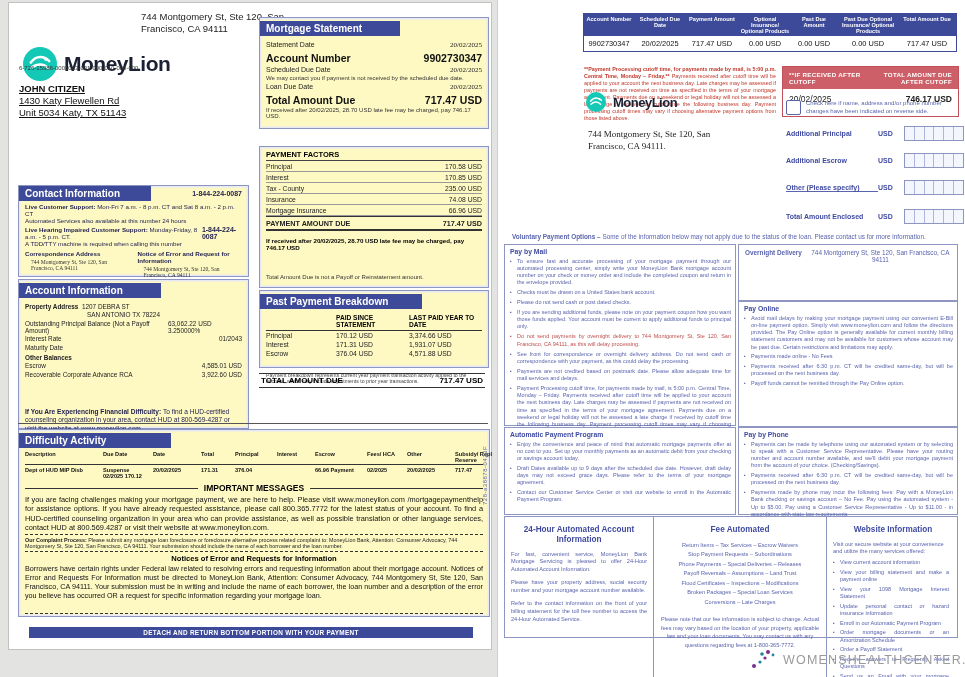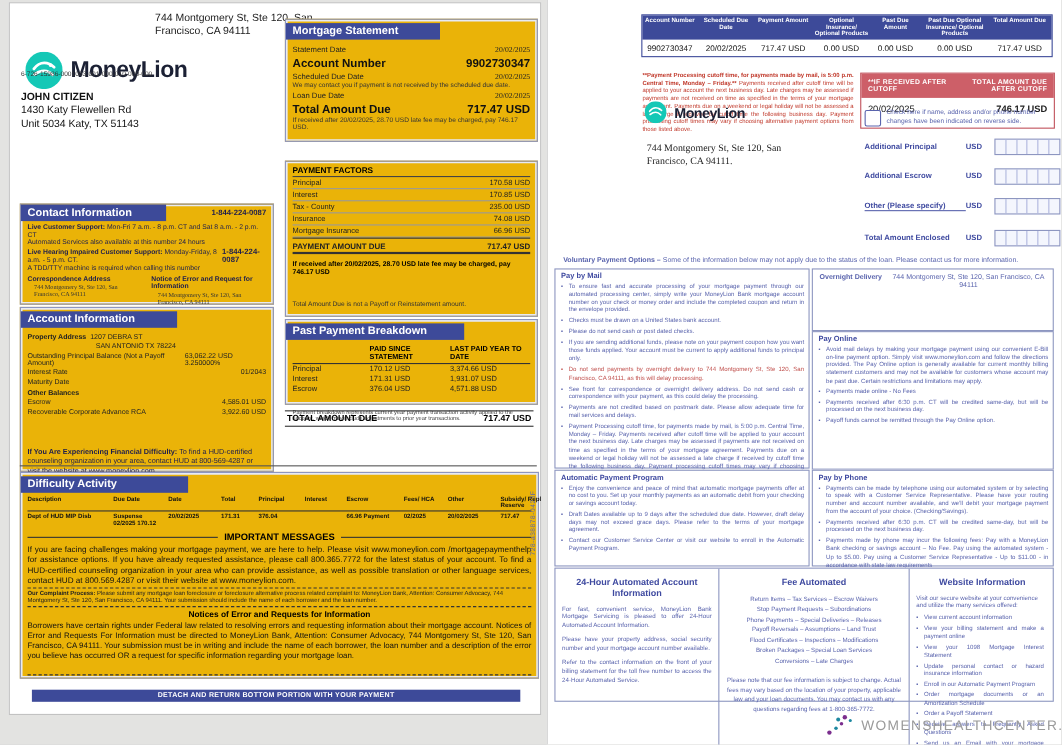--- a/index.html
+++ b/index.html
@@ -2,21 +2,21 @@
 <html><head>
 <meta charset="utf-8">
 <style>
   html,body{margin:0;padding:0;background:#d9d9d9;font-family:"Liberation Sans",sans-serif;}
   .canvas{position:relative;width:965px;height:677px;background:#e3e3e1;overflow:hidden;}
   .abs{position:absolute;}
   .page{position:absolute;background:#fff;}
   .pg1{left:8px;top:2px;width:482px;height:646px;border:1px solid #c2c2c2;}
   .pg2{left:497px;top:0;width:468px;height:677px;border-left:1px solid #cfcfcf;}
   .serif{font-family:"Liberation Serif",serif;}
-  .box{border:1px solid #8d96c0;box-shadow:0 0 0 1.5px #e7eaf4 inset;background:#eab308;}
+  .box{border:1px solid #8d96c0;box-shadow:0 0 0 1.5px #e7eaf4 inset;background:#fef9c3;}
   .hbar{background:#3d4a99;color:#fff;font-weight:bold;font-size:10px;padding:2px 6px;display:inline-block;}
   .hbar2{background:#3d4a99;color:#fff;font-weight:bold;font-size:10.5px;padding:2px 6px;letter-spacing:.3px;}
   .pad{padding:3px 6px;}
   .kv{display:flex;justify-content:space-between;align-items:baseline;}
   .kv.sm{font-size:7px;color:#222;margin-top:2px;}
   .kv.big{font-size:10.5px;font-weight:bold;color:#111;margin-top:3px;}
   .note{font-size:6px;color:#333;margin-top:1px;}
   .pf-head{font-size:7.5px;font-weight:bold;border-bottom:1px solid #444;padding-bottom:1px;}
   .factors .drow{display:flex;justify-content:space-between;font-size:6.8px;color:#222;border-bottom:1px solid #999;padding:1.5px 0;}
   .factors .drow:last-child{font-weight:bold;border-top:1px solid #333;border-bottom:2px solid #333;font-size:7.2px;}
@@ -44,21 +44,21 @@
   .tinyp{font-size:5.4px;color:#222;margin:1px 0;}
   .noe-head{text-align:center;font-weight:bold;font-size:7.6px;margin-top:2px;}
   .noe-body{font-size:7.2px;color:#111;margin:1px 0 13px;text-align:justify;line-height:1.25;}
   .detach{background:#3d4a99;color:#fff;font-size:6.4px;text-align:center;padding:2px 0;font-weight:bold;letter-spacing:.3px;}
   .hr{border-top:1px solid #555;height:0;}
   .brandrow{display:flex;align-items:center;gap:7px;}
   .ml-name{font-size:21px;font-weight:bold;color:#1b2034;letter-spacing:-.5px;}
   .ml-name.small{font-size:13px;}
   .sender{font-size:9.5px;color:#222;line-height:1.3;width:150px;}
   .mailcode{font-size:6px;color:#333;}
-  .recipient{font-size:9.5px;color:#111;line-height:1.25;}
+  .recipient{font-size:9.5px;color:#111;line-height:1.25;text-decoration:underline;}
   .recipient .nm{font-weight:bold;}
   
   .sumtable{border:1.5px solid #3d4a99;}
   .sumtable .drow{display:grid;grid-template-columns:50px 52px 52px 54px 44px 64px 54px;}
   .sumtable .drow:first-child{background:#3d4a99;color:#fff;font-size:5.6px;font-weight:bold;}
   .sumtable .drow:first-child span{padding:2px 1px;text-align:center;}
   .sumtable .drow:last-child{font-size:7.4px;color:#111;}
   .sumtable .drow:last-child span{padding:3px 1px;text-align:center;}
   .redpara{font-size:5.4px;color:#c0392b;text-align:justify;line-height:1.3;}
   .redbox{border:1px solid #c0505a;}

